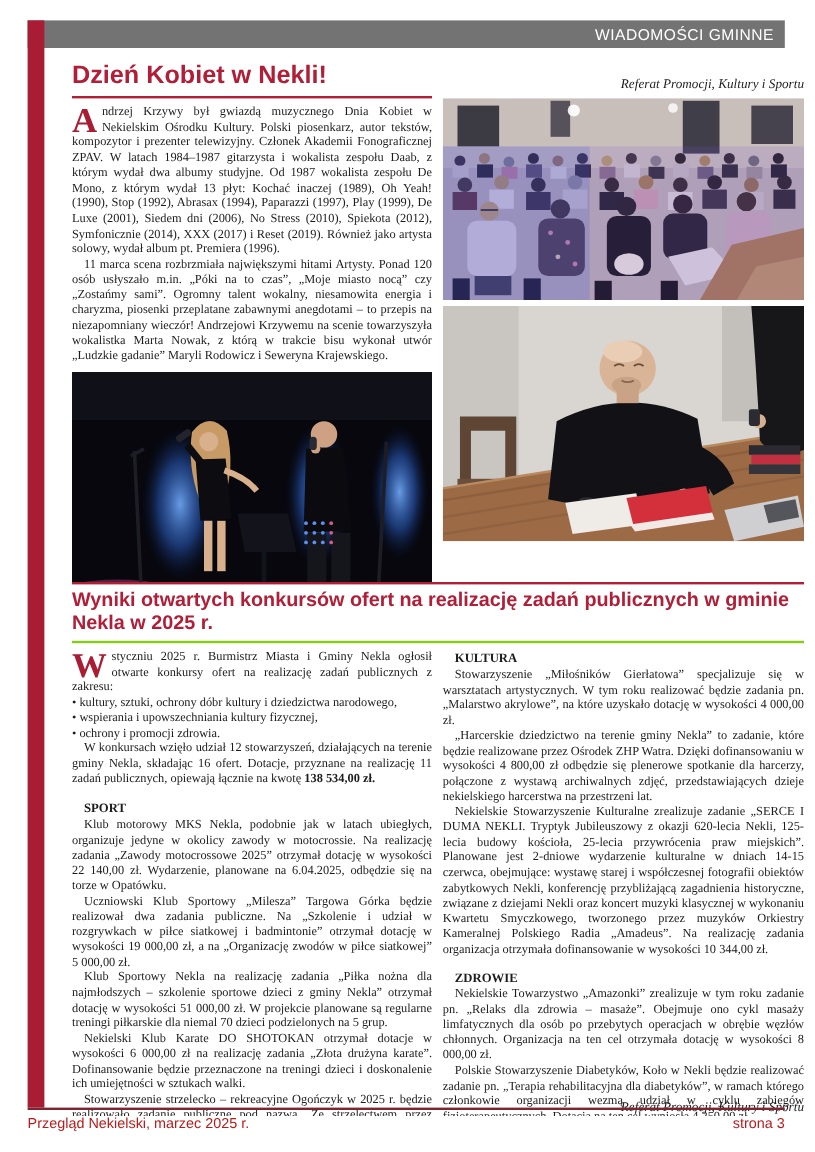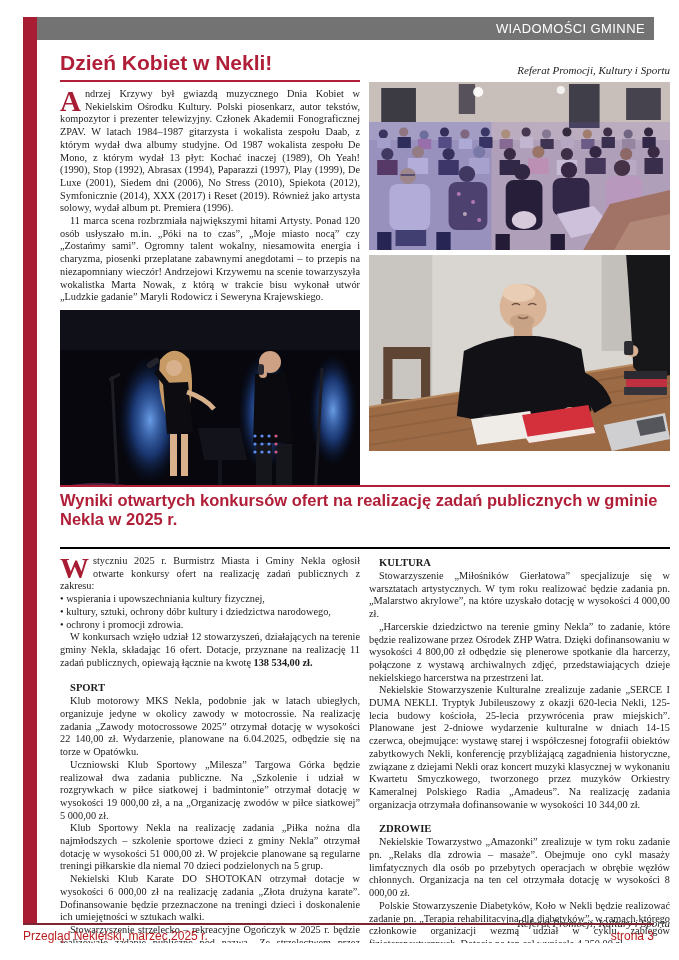--- a/index.html
+++ b/index.html
@@ -18,21 +18,21 @@
   h1.t1{font-family:"Liberation Sans",sans-serif;font-weight:600;font-size:21px;line-height:25px;
         color:#b01e38;margin:0 0 6px 0;padding:2px 0 5px 0;border-bottom:2px solid #b01e38;}
   p.body{font-size:10.3px;line-height:12.7px;text-align:justify;margin:0;hyphens:auto;}
   p.ind{text-indent:10px;}
   .dropcap{float:left;font-weight:700;font-size:29px;line-height:24px;color:#a81d33;
            padding:1px 4px 0 0;}
   .byline{font-style:italic;text-align:right;font-size:11px;margin:4px 0 3px 0;}
   .photo{display:block;margin-top:6px;}
   
   .art2{position:relative;margin-top:0;}
-  .t2box{border-top:2px solid #b01e38;border-bottom:2px solid #000000;padding:4px 0 18px 0;}
+  .t2box{border-top:2px solid #b01e38;border-bottom:2px solid #84cc16;padding:4px 0 5px 0;}
   .t2box h2{font-family:"Liberation Sans",sans-serif;font-weight:700;font-size:16.5px;
             line-height:19px;color:#b01e38;margin:0;}
   .cols{display:flex;gap:9px;height:388px;overflow:hidden;margin-top:6px;}
   .c2l{width:300px;}
   .c2r{width:301px;}
   .bullets p{margin:0;font-size:10.3px;line-height:12.7px;text-align:justify;}
   .bullets p::before{content:"• ";}
   .subhead{font-weight:700;font-size:10.6px;line-height:13px;margin:11px 0 1px 10px;}
   .subhead.first{margin-top:12px;}
   .byline2{position:absolute;right:0;top:421px;font-style:italic;font-size:11px;}
@@ -269,22 +269,22 @@
     </div>
 
     <div class="art2">
       <div class="t2box">
         <h2>Wyniki otwartych konkursów ofert na realizację zadań publicznych w gminie Nekla w 2025 r.</h2>
       </div>
       <div class="cols">
         <div class="c2l">
           <p class="body"><span class="dropcap">W</span><span>styczniu 2025 r. Burmistrz Miasta i Gminy Nekla ogłosił otwarte konkursy ofert na realizację zadań publicznych z zakresu:</span></p>
           <div class="bullets">
+            <p>kultury, sztuki, ochrony dóbr kultury i dziedzictwa narodowego,</p>
             <p>wspierania i upowszechniania kultury fizycznej,</p>
-            <p>kultury, sztuki, ochrony dóbr kultury i dziedzictwa narodowego,</p>
             <p>ochrony i promocji zdrowia.</p>
           </div>
           <p class="body ind"><span>W konkursach wzięło udział 12 stowarzyszeń, działających na terenie gminy Nekla, składając 16 ofert. Dotacje, przyznane na realizację 11 zadań publicznych, opiewają łącznie na kwotę </span><b>138 534,00 zł.</b></p>
 
           <p class="subhead first">SPORT</p>
           <p class="body ind">Klub motorowy MKS Nekla, podobnie jak w latach ubiegłych, organizuje jedyne w okolicy zawody w motocrossie. Na realizację zadania „Zawody motocrossowe 2025” otrzymał dotację w wysokości 22 140,00 zł. Wydarzenie, planowane na 6.04.2025, odbędzie się na torze w Opatówku.</p>
           <p class="body ind">Uczniowski Klub Sportowy „Milesza” Targowa Górka będzie realizował dwa zadania publiczne. Na „Szkolenie i udział w rozgrywkach w piłce siatkowej i badmintonie” otrzymał dotację w wysokości 19 000,00 zł, a na „Organizację zwodów w piłce siatkowej” 5 000,00 zł.</p>
           <p class="body ind">Klub Sportowy Nekla na realizację zadania „Piłka nożna dla najmłodszych – szkolenie sportowe dzieci z gminy Nekla” otrzymał dotację w wysokości 51 000,00 zł. W projekcie planowane są regularne treningi piłkarskie dla niemal 70 dzieci podzielonych na 5 grup.</p>
           <p class="body ind">Nekielski Klub Karate DO SHOTOKAN otrzymał dotacje w wysokości 6 000,00 zł na realizację zadania „Złota drużyna karate”. Dofinansowanie będzie przeznaczone na treningi dzieci i doskonalenie ich umiejętności w sztukach walki.</p>
           <p class="body ind">Stowarzyszenie strzelecko – rekreacyjne Ogończyk w 2025 r. będzie realizowało zadanie publiczne pod nazwą „Ze strzelectwem przez życie”, polegające na prowadzeniu treningów strzelectwa sportowego. Na ten cel organizacja uzyskała dofinansowanie w wysokości 4 000,00 zł.</p>

